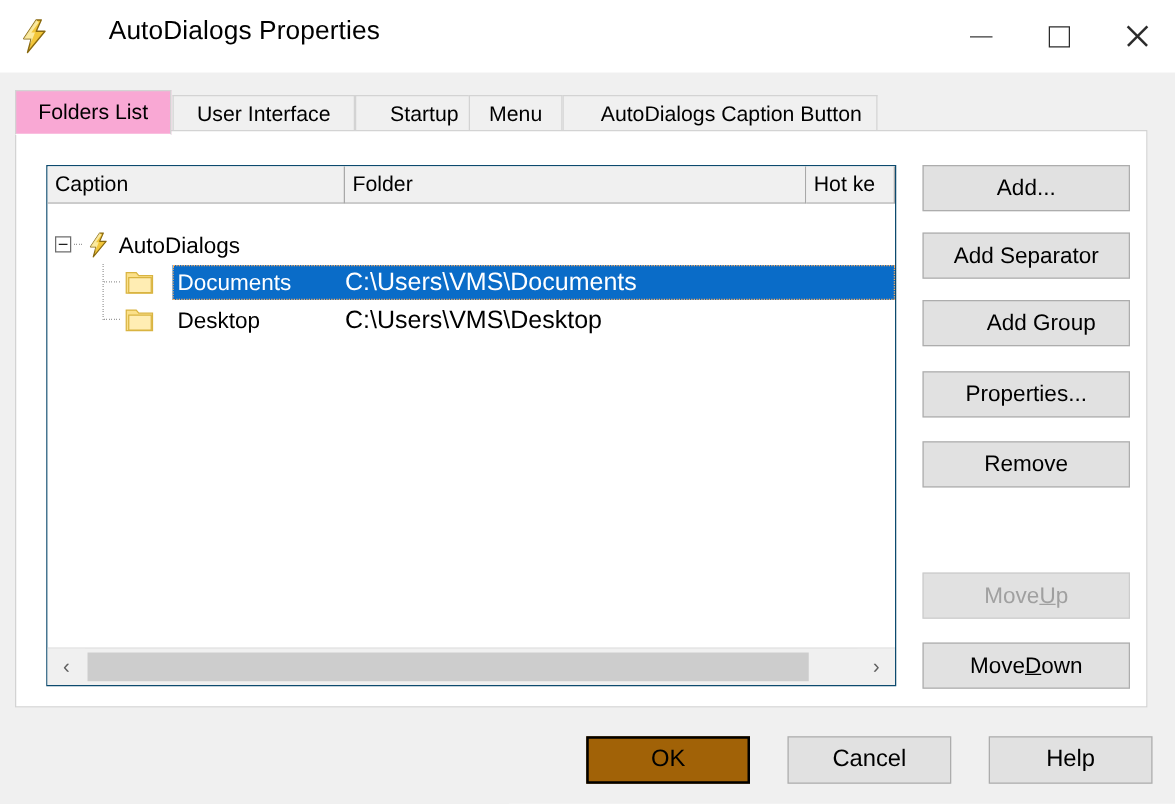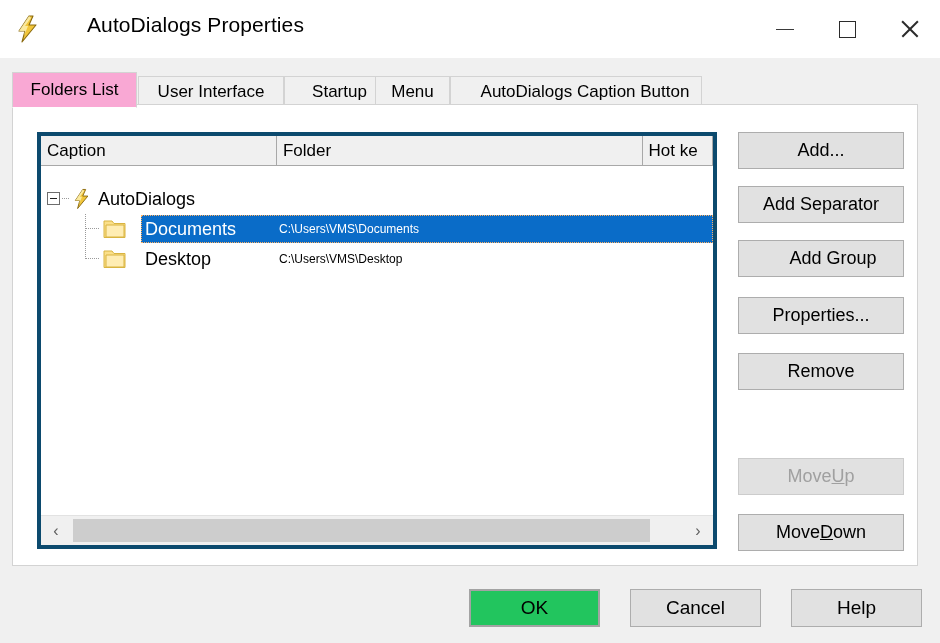--- a/index.html
+++ b/index.html
@@ -117,21 +117,21 @@
     border: 1px solid #d3d3d3;
     box-sizing: border-box;
   }
 
   
   .listview {
     position: absolute;
     left: 37px; top: 132px;
     width: 680px; height: 417px;
     background: #ffffff;
-    border: 4px solid #0c4a6e;
+    border: 1px solid #0c4a6e;
     box-sizing: border-box;
     overflow: hidden;
   }
   .lv-header {
     position: absolute;
     left: 0; top: 0;
     height: 30px;
     width: 100%;
     display: flex;
   }
@@ -176,21 +176,21 @@
     color: #000;
     white-space: nowrap;
   }
   .lv-row .path {
     position: absolute;
     left: 238px;
     top: 0;
     height: 30px;
     display: flex;
     align-items: center;
-    font-size: 12px;
+    font-size: 20px;
     color: #000;
     white-space: nowrap;
   }
   .lv-row.selected .sel-band {
     position: absolute;
     left: 100px; top: 1px;
     right: 0; height: 28px;
     background: #0a6cc8;
     outline: 1px dotted #ffb060;
     outline-offset: -1px;
@@ -305,22 +305,22 @@
     border: 1px solid #adadad;
     box-sizing: border-box;
     font-size: 19px;
     color: #000;
     display: flex;
     align-items: center;
     justify-content: center;
     white-space: nowrap;
   }
   .dlgbtn.default {
-    border: 2px solid #a3a3a3;
-    background: #22c55e;
+    border: 2px solid #000000;
+    background: #a16207;
   }
   .mn { text-decoration: underline; }
 </style>
 </head>
 <body>
 
 <div class="titlebar">
   <span class="title-icon">
     <svg width="30" height="30" viewBox="0 0 30 30">
       <polygon points="16,2 6,17 12,17 9,28 23,11 16,11 20,2" fill="#f2c63a" stroke="#8a6a10" stroke-width="1.1" stroke-linejoin="round"></polygon>

